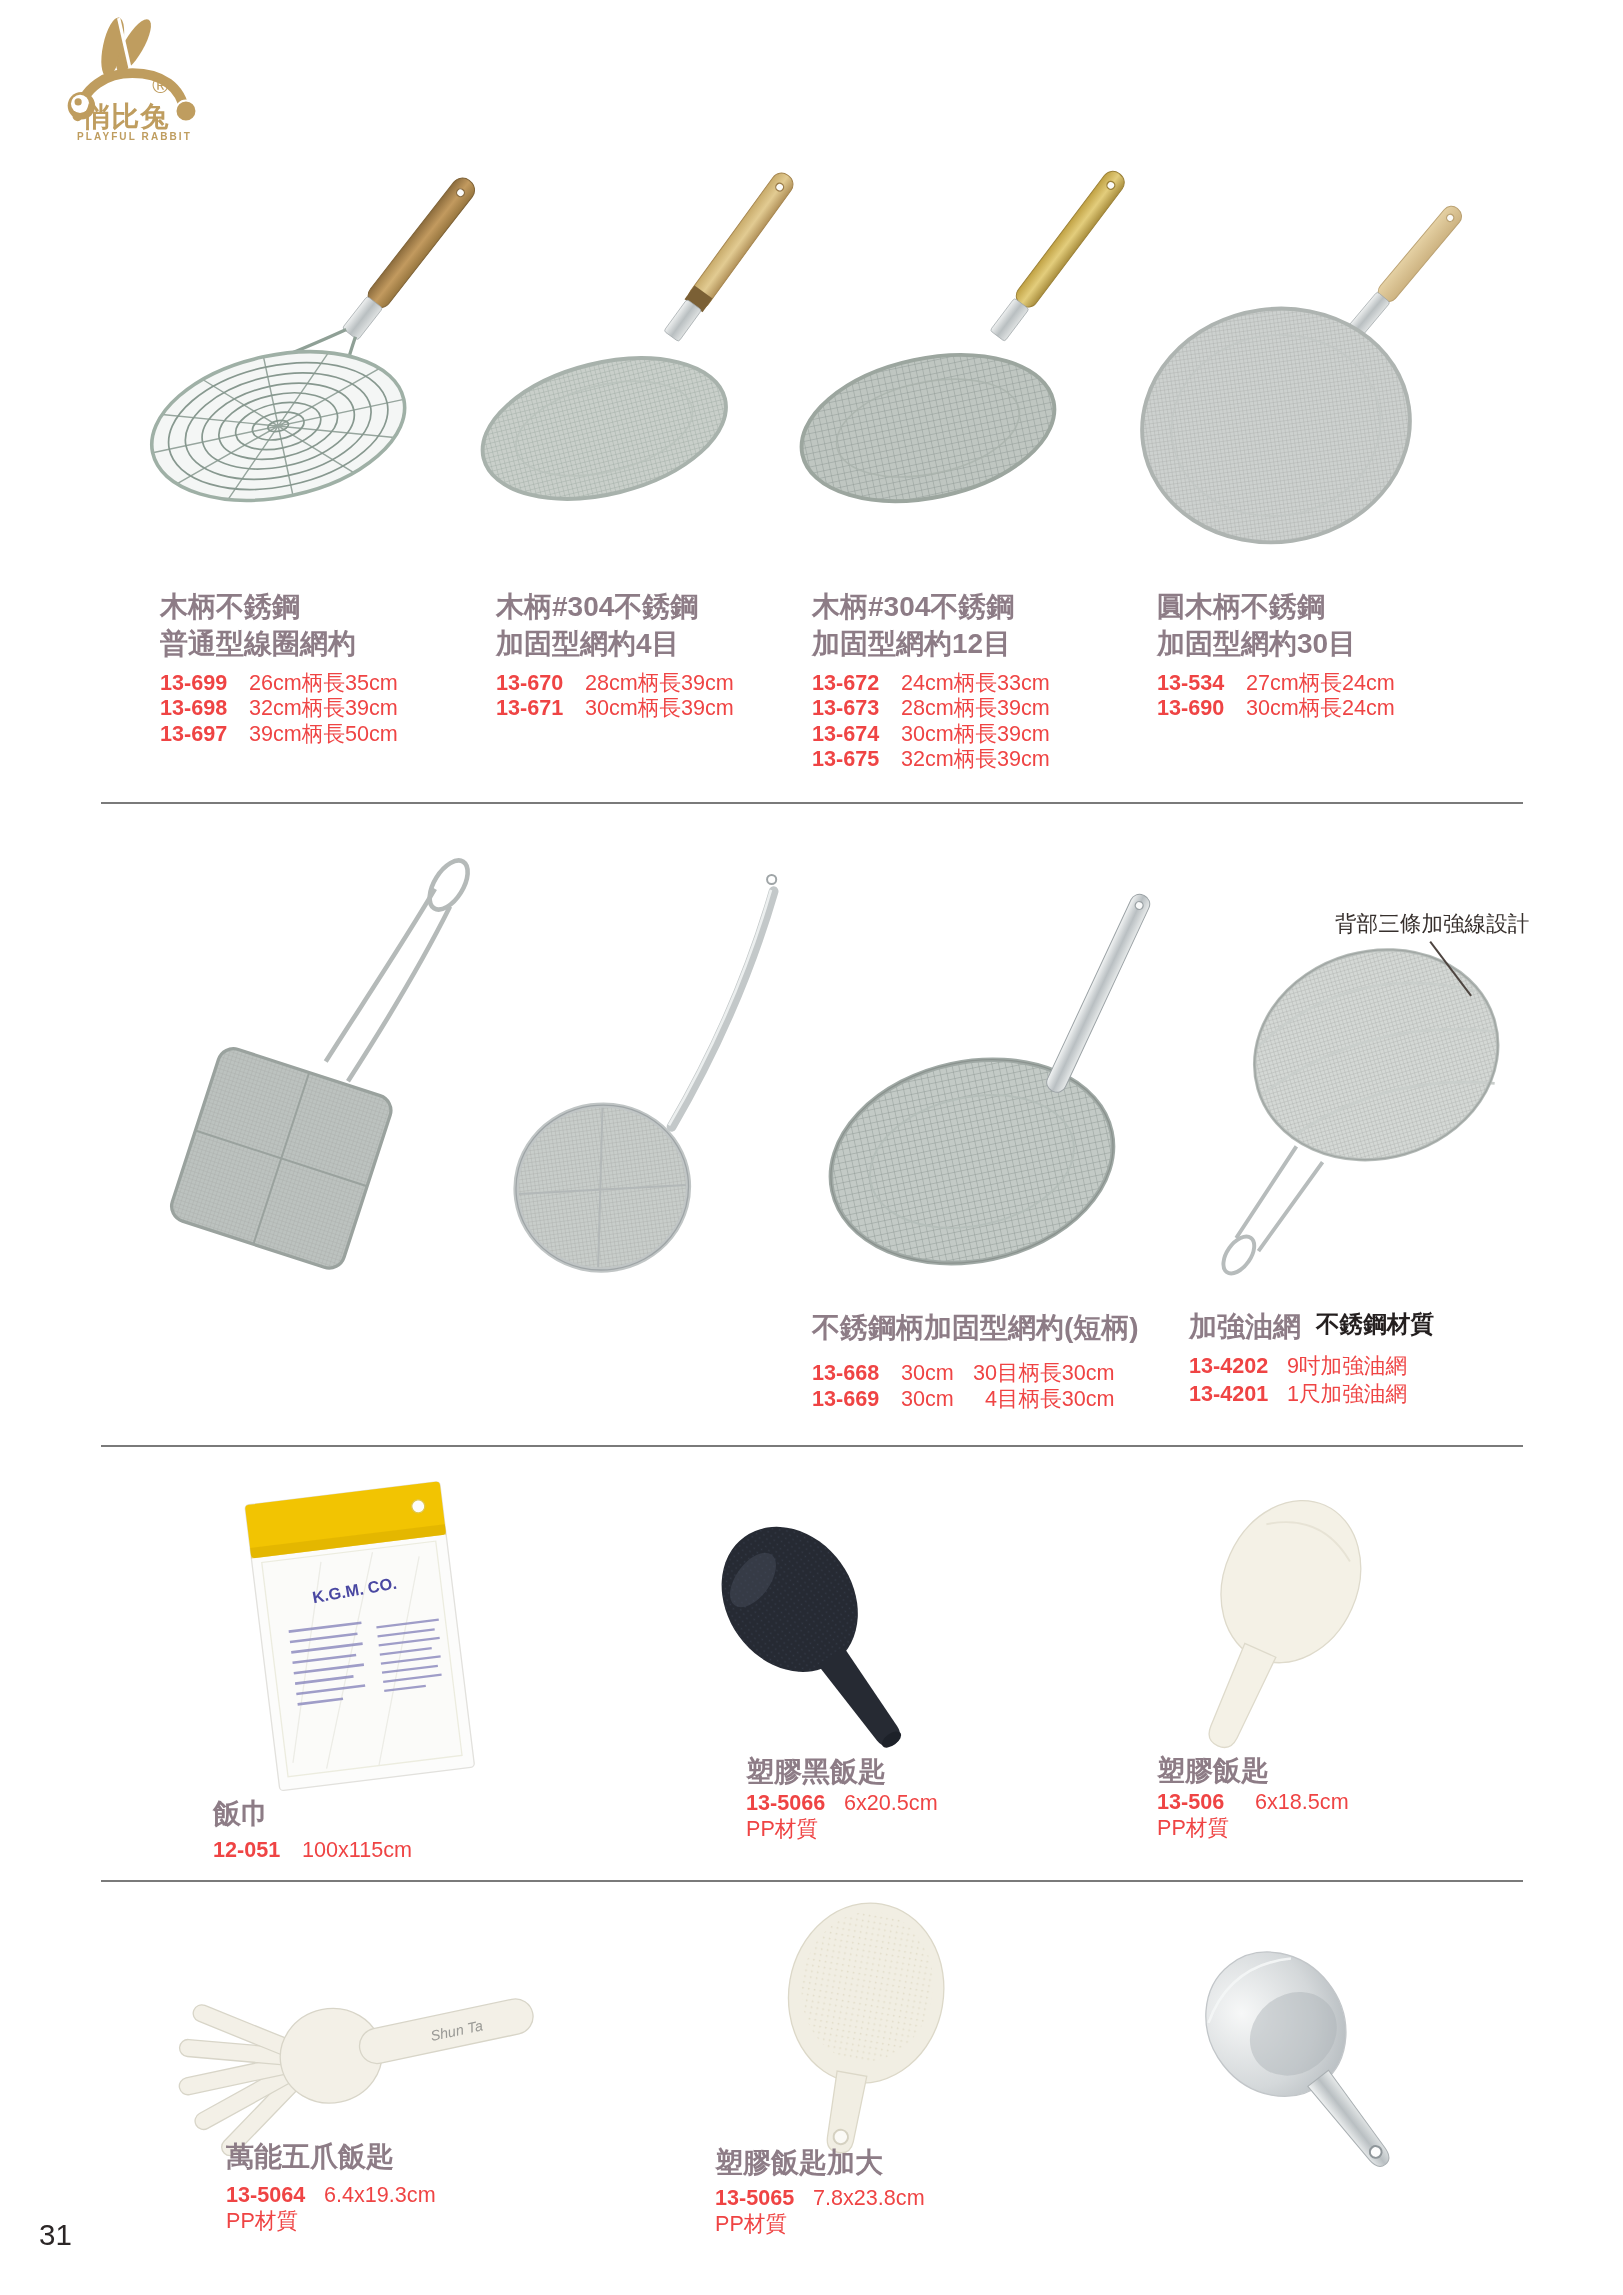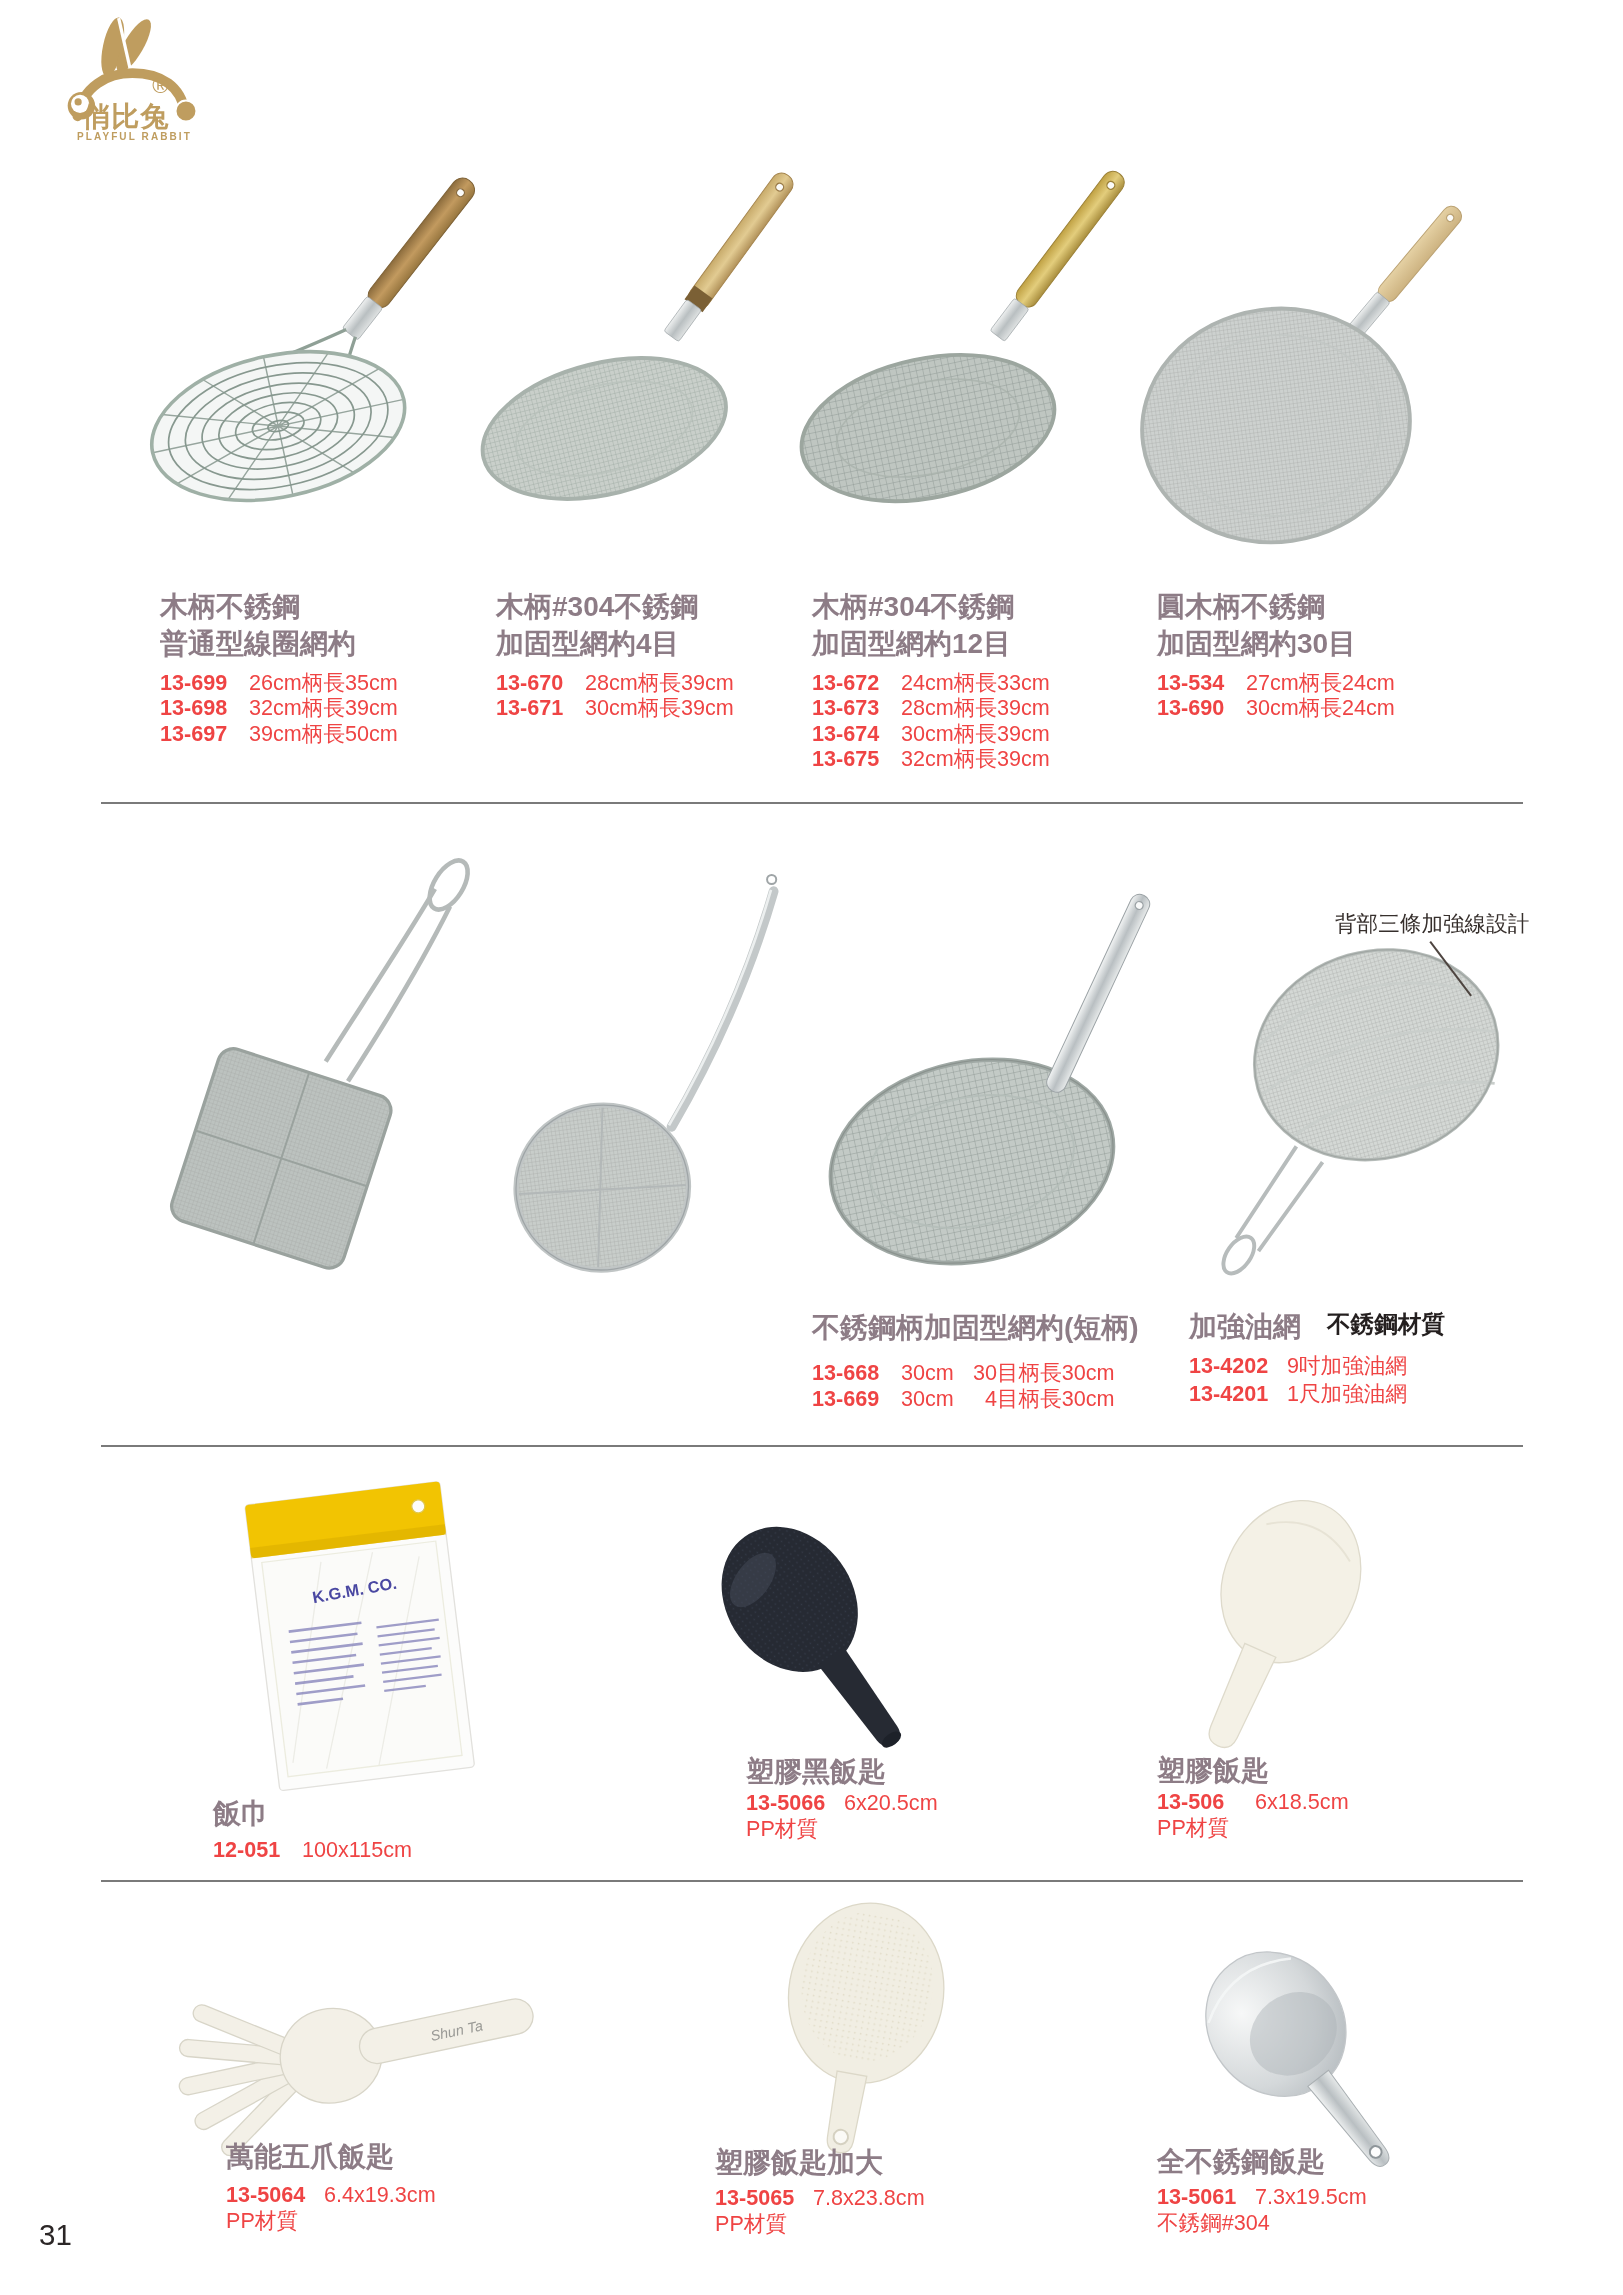--- a/index.html
+++ b/index.html
@@ -1,21 +1,21 @@
 <!DOCTYPE html>
 <html style="font-size:10.5px"><head>
 <meta charset="utf-8">
 <style>
   html,body{margin:0;padding:0;background:#ffffff;}
   #page{position:relative;width:1623px;height:2295px;background:#fff;overflow:hidden;
         font-family:"Liberation Sans","DejaVu Sans",sans-serif;color:#221d1e;}
   .abs{position:absolute;}
   .ptitle{font-size:28px;line-height:37px;font-weight:700;color:#8d7c86;letter-spacing:0px;white-space:pre;}
   .titlerow{display:flex;align-items:flex-start;}
-  .sub{font-size:23.6px;font-weight:700;color:#241f1f;margin-left:26px;}
+  .sub{font-size:23.6px;font-weight:700;color:#241f1f;margin-left:15px;}
   .items{margin-top:7.9px;}
   .prow{font-size:21.6px;line-height:25.5px;color:#ef4444;white-space:pre;}
   .r34 .prow{line-height:26px;}
   .code{display:inline-block;min-width:89px;font-weight:700;}
   .code7{display:inline-block;min-width:98px;font-weight:700;}
   .sizecol{display:inline-block;min-width:72px;}
   .vbar{display:inline-block;width:1.3px;height:21px;background:#221d1e;margin:0 10.5px;vertical-align:-3.3px;}
   .divider{position:absolute;left:101px;width:1422px;height:2px;background:#7a7a7a;}
   .note{font-size:21.6px;color:#362f2c;white-space:pre;}
   .pointer{position:absolute;width:68px;height:2px;background:#4e4540;transform:rotate(53deg);transform-origin:0 0;}
@@ -406,22 +406,17 @@
     <div class="prow" style="margin-top:6.5px"><span class="code7">13-5064</span><span>6.4x19.3cm</span></div>
     <div class="prow">PP材質</div>
   </div>
 
   <div class="abs r34" style="left:715px;top:2144px">
     <div class="ptitle">塑膠飯匙加大</div>
     <div class="prow" style="margin-top:3.9px"><span class="code7">13-5065</span><span>7.8x23.8cm</span></div>
     <div class="prow">PP材質</div>
   </div>
 
-  <div class="abs r34" style="left:1157px;top:2143px">
-    <div class="ptitle">全不銹鋼飯匙</div>
-    <div class="prow" style="margin-top:3.9px"><span class="code7">13-5061</span><span>7.3x19.5cm</span></div>
-    <div class="prow">不銹鋼#304</div>
-  </div>
 
   <div class="abs pagenum" style="left:39px;top:2218px">31</div>
 
 </div>
 
 
 </body></html>

